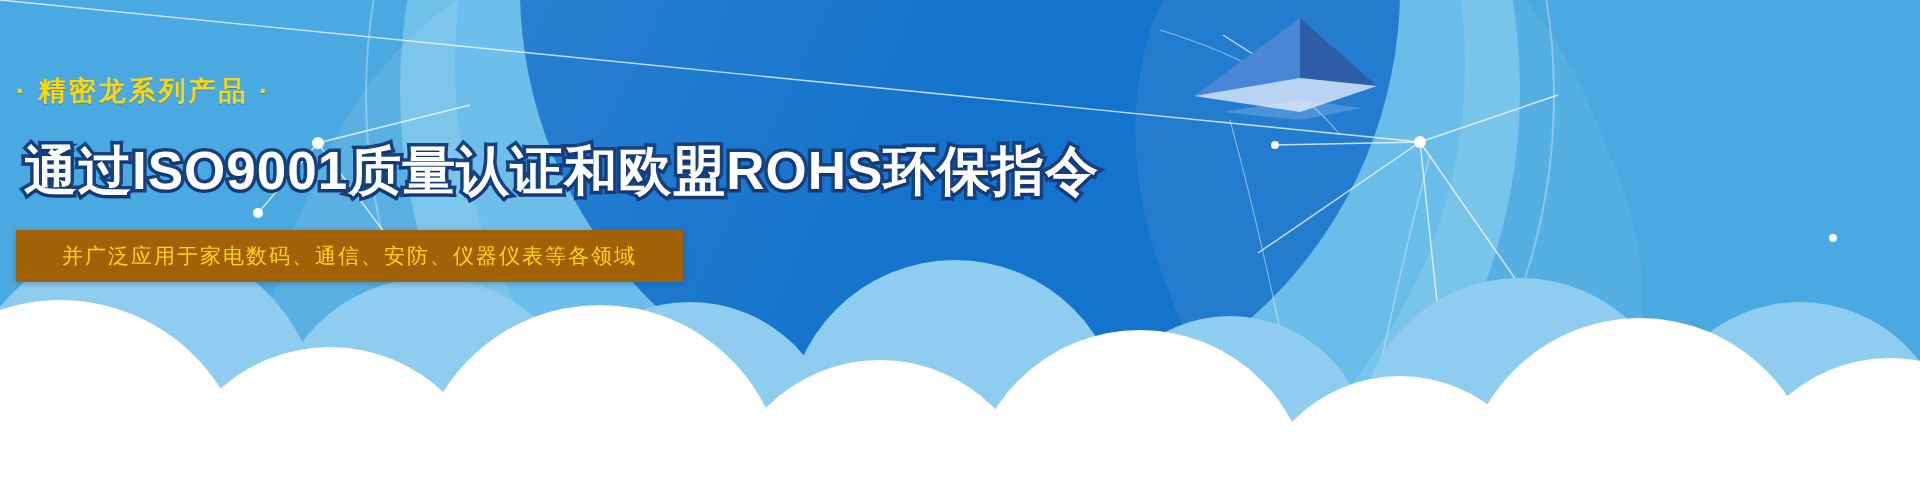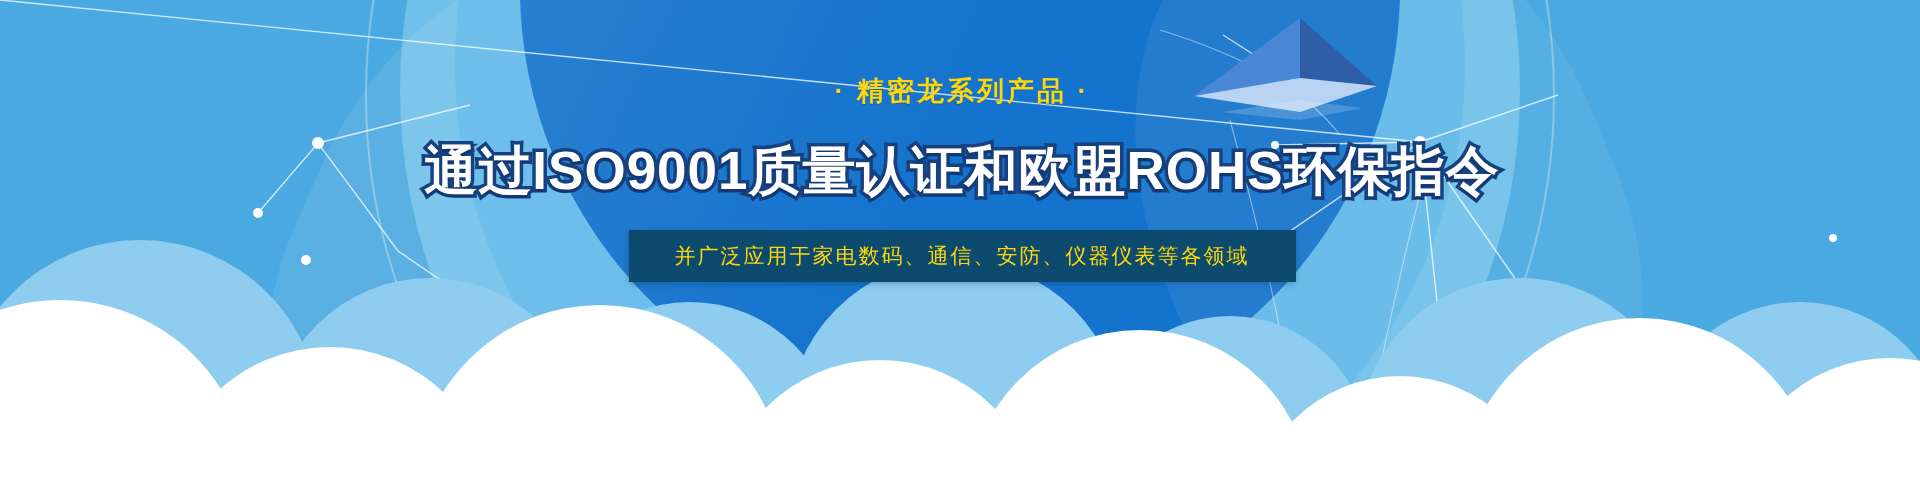--- a/index.html
+++ b/index.html
@@ -84,22 +84,21 @@
 
   
   .pyramid{position:absolute; left:1182px; top:8px; width:210px; height:112px;}
 
   
   .clouds{position:absolute; left:0; bottom:0; width:1920px; height:290px;}
 
   
   .content{
     position:absolute;
-    left:4px; right:0; top:0;
-    text-align:center;
+    left:16px; right:0; top:0;
   }
   .eyebrow{
     margin:0;
     padding-top:78px;
     font-size:27px;
     font-weight:bold;
     letter-spacing:3px;
     color:#ffd60a;
     line-height:1;
     text-shadow:0 1px 0 rgba(0,40,90,.25);
@@ -114,21 +113,21 @@
     line-height:1.12;
     -webkit-text-stroke:7px #16407e;
     paint-order:stroke fill;
     text-shadow:0 3px 0 rgba(10,40,90,.30);
   }
   .subbar-wrap{
     padding-top:22px;
   }
   .subbar{
     display:inline-block;
-    background:#0c4a6e;
+    background:#a16207;
     color:#ffd60a;
     font-size:21px;
     letter-spacing:2px;
     line-height:1;
     padding:15px 46px 16px;
     box-shadow:0 2px 6px rgba(0,30,70,.25);
   }
 </style>
 </head>
 <body>

